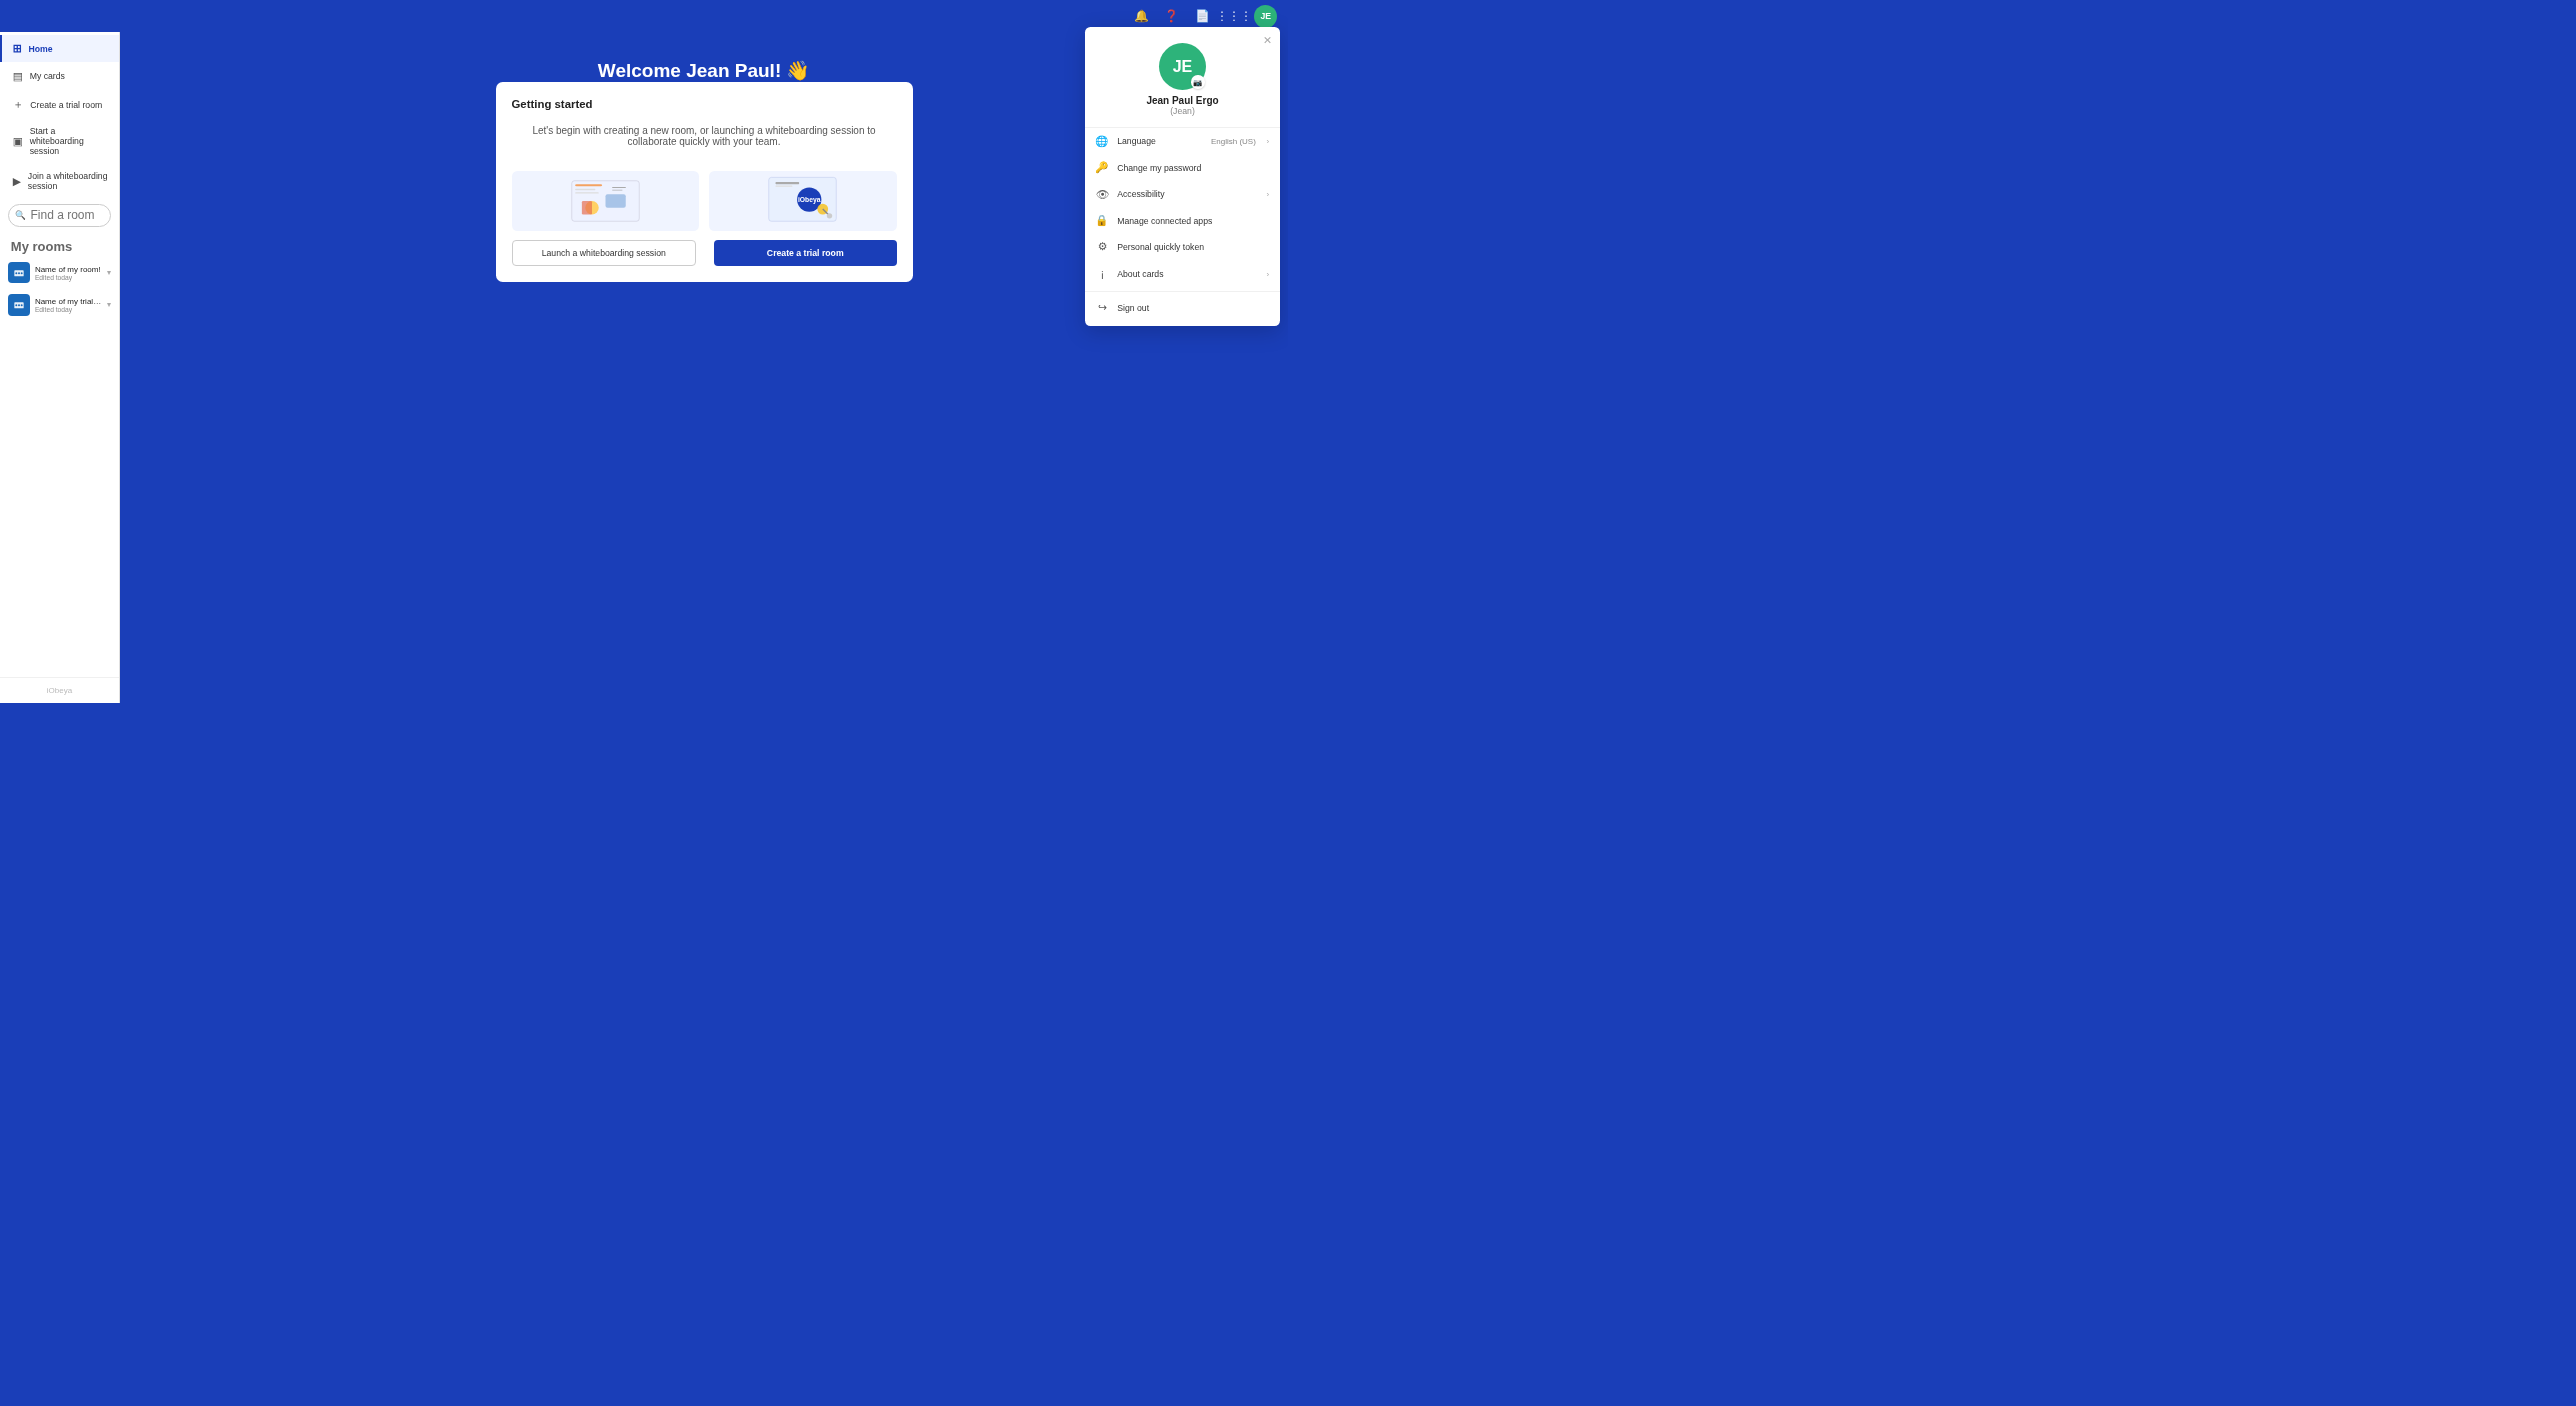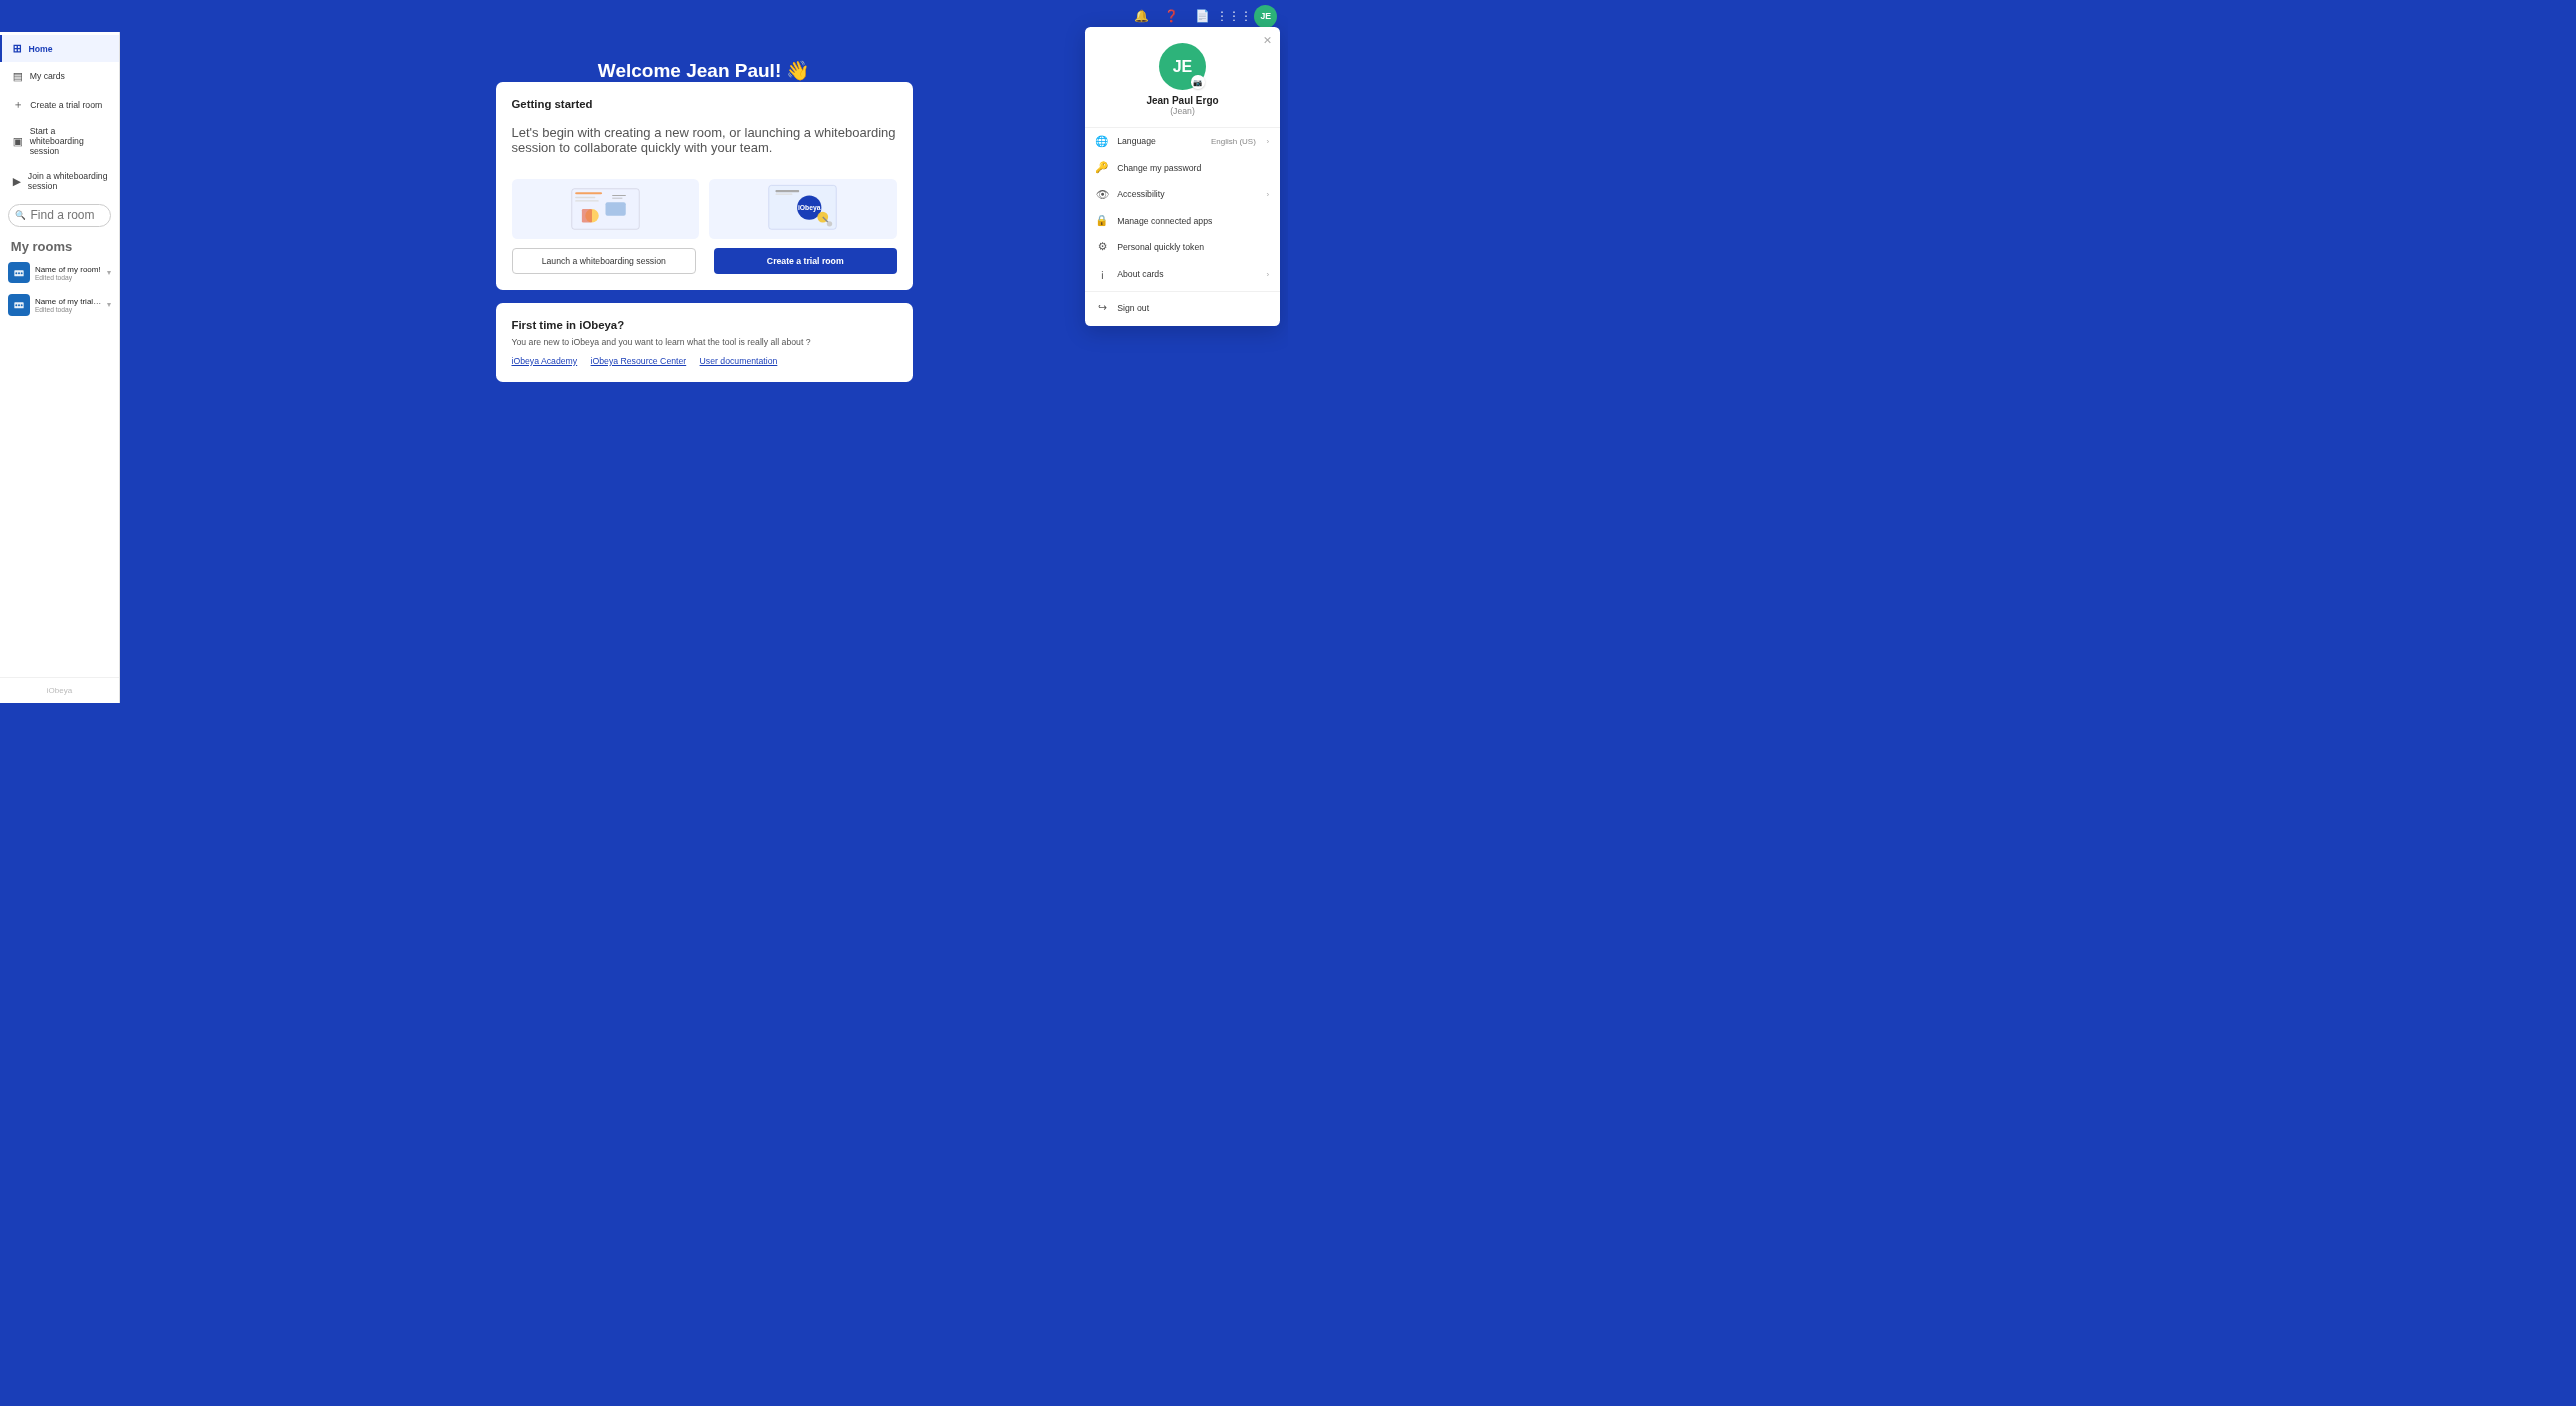--- a/index.html
+++ b/index.html
@@ -84,21 +84,21 @@
       background: #1a3eb8; overflow-y: auto; padding: 27px;
     }
     .welcome-title {
       text-align: center; color: #fff; font-size: 19px; font-weight: 700;
     }
     .card {
       background: #fff; border-radius: 6.7px; padding: 16px;
       margin-bottom: 13.4px; max-width: 417px; margin-left: auto; margin-right: auto;
     }
     .card-title { font-size: 11.4px; font-weight: 700; color: #222; margin-bottom: 15px; }
-    .card-subtitle { font-size: 13px; color: #555; margin-bottom: 24px; }
+    .card-subtitle { font-size: 10px; color: #555; margin-bottom: 24px; text-align: center; }
 
     .card-actions-row {
       display: flex; gap: 9.4px; margin-top: 10.8px;
     }
     .card-thumbnail {
       flex: 1; height: 60px; background: #f0f4ff; border-radius: 5.4px;
       display: flex; align-items: center; justify-content: center; overflow: hidden;
     }
     .card-btn-row {
       display: flex; gap: 18px; margin-top: 9.4px;
@@ -290,29 +290,20 @@
           <circle cx="100" cy="62" r="4" fill="#ccc"></circle>
         </svg>
       </div>
     </div>
     <div class="card-btn-row">
       <button class="btn-secondary">Launch a whiteboarding session</button>
       <button class="btn-primary">Create a trial room</button>
     </div>
   </div>
 
-  <div class="card first-time-section">
-    <div class="ft-title">First time in iObeya?</div>
-    <div class="ft-subtitle">You are new to iObeya and you want to learn what the tool is really all about ?</div>
-    <div class="ft-links">
-      <span class="ft-link">iObeya Academy</span>
-      <span class="ft-link">iObeya Resource Center</span>
-      <span class="ft-link">User documentation</span>
-    </div>
-  </div>
 </div>
 
 <div class="user-menu">
   <div class="user-menu-header">
     <div class="user-menu-avatar">
       <span>JE</span>
       <div class="user-menu-avatar-camera">📷</div>
     </div>
     <div class="user-menu-name">Jean Paul Ergo</div>
     <div class="user-menu-nick">(Jean)</div>

